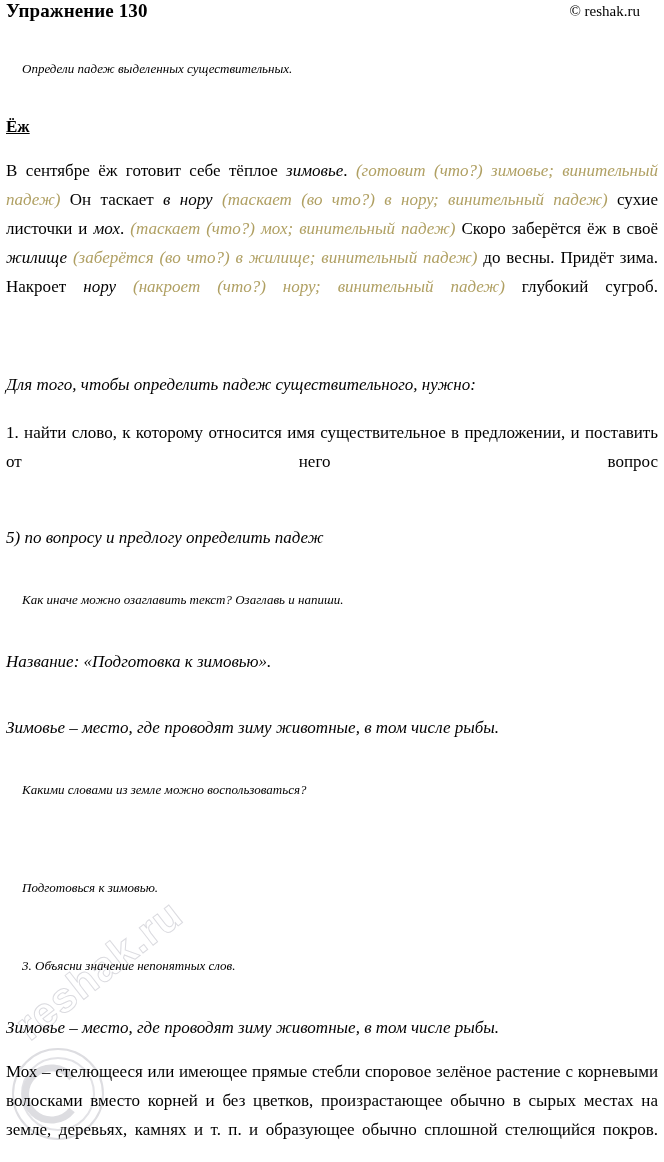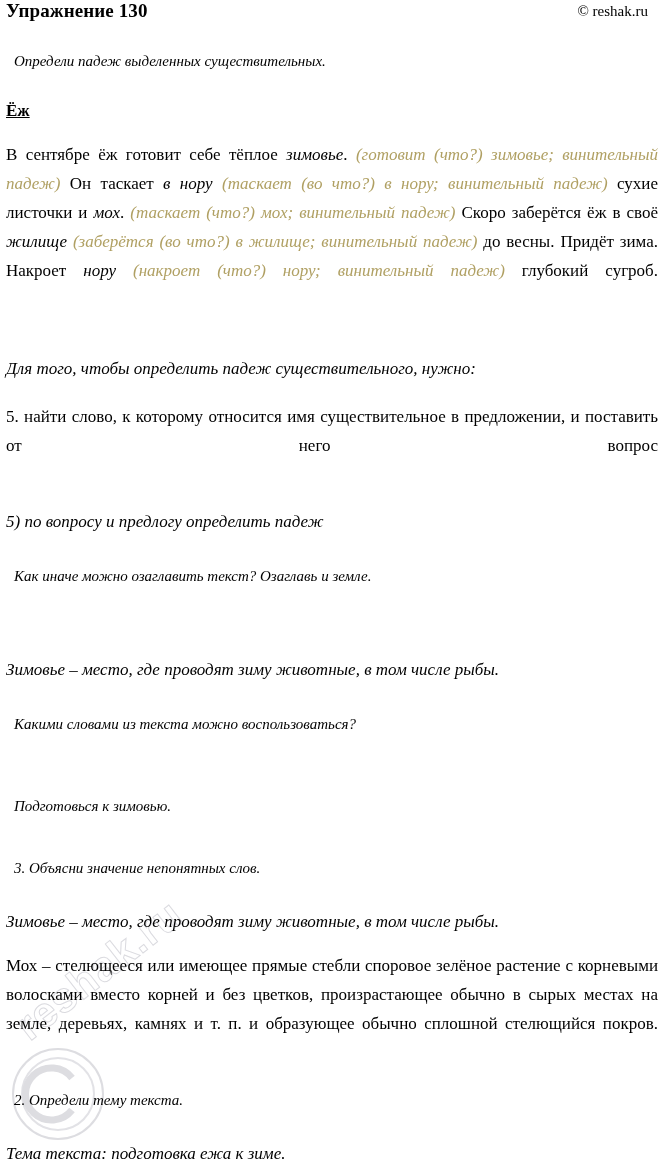--- a/index.html
+++ b/index.html
@@ -35,38 +35,38 @@
     left: 0;
     top: 0;
     font-size: 19px;
     font-weight: bold;
     letter-spacing: 0.1px;
     line-height: 22px;
     white-space: nowrap;
   }
   .copyright {
     position: absolute;
-    right: 10px;
+    right: 18px;
     top: 2px;
     font-size: 15px;
     line-height: 18px;
     white-space: nowrap;
   }
   .copy-mark { font-size: 15px; }
   .gap-12 { height: 12px; }
   .gap-16 { height: 16px; }
   .gap-18 { height: 18px; }
   .gap-20 { height: 20px; }
   .gap-22 { height: 22px; }
 
   .q {            
     font-style: italic;
-    font-size: 15px;
+    font-size: 13px;
     line-height: 26px;
-    margin: 8px;
+    margin: 16px;
   }
   .sub-h {        
     font-weight: bold;
     font-size: 17px;
     line-height: 22px;
     margin: 0;
     text-decoration: underline;
   }
   .ans {
     font-size: 17px;
@@ -156,37 +156,38 @@
 
   <div class="gap-18"></div>
   <p class="body-just"><span>В сентябре ёж готовит себе тёплое </span><span class="it">зимовье</span><span>. </span><span class="note">(готовит (что?) зимовье; винительный падеж)</span><span> Он таскает </span><span class="it">в нору</span><span class="note"> (таскает (во что?) в нору; винительный падеж)</span><span> сухие листочки и </span><span class="it">мох</span><span>. </span><span class="note">(таскает (что?) мох; винительный падеж)</span><span> Скоро заберётся ёж в своё </span><span class="it">жилище</span><span class="note"> (заберётся (во что?) в жилище; винительный падеж)</span><span> до весны. Придёт зима. Накроет </span><span class="it">нору</span><span class="note"> (накроет (что?) нору; винительный падеж)</span><span> глубокий сугроб.</span></p>
 
   <div class="gap-22"></div>
 
   <div class="gap-20"></div>
   <p class="ans">Для того, чтобы определить падеж существительного, нужно:</p>
 
   <div class="gap-20"></div>
-  <p class="body-just">5. найти слово, к которому относится имя существительное в предложении, и поставить от него вопрос</p>
+  <p class="body-just">1. найти слово, к которому относится имя существительное в предложении, и поставить от него вопрос</p>
 
   <div class="gap-20"></div>
   <p class="ans">5) по вопросу и предлогу определить падеж</p>
 
   <div class="gap-20"></div>
-  <p class="q">Как иначе можно озаглавить текст? Озаглавь и земле.</p>
-
-  <div class="gap-20"></div>
+  <p class="q">Как иначе можно озаглавить текст? Озаглавь и напиши.</p>
+
+  <div class="gap-20"></div>
+  <p class="ans">Название: «Подготовка к зимовью».</p>
 
   <div class="gap-20"></div>
 
   <div class="gap-20"></div>
   <p class="ans">Зимовье – место, где проводят зиму животные, в том числе рыбы.</p>
 
   <div class="gap-20"></div>
-  <p class="q">Какими словами из текста можно воспользоваться?</p>
+  <p class="q">Какими словами из земле можно воспользоваться?</p>
 
   <div class="gap-20"></div>
 
   <div class="gap-20"></div>
   <p class="q">Подготовься к зимовью.</p>
 
   <div class="gap-20"></div>
   <p class="q">3. Объясни значение непонятных слов.</p>
 
   <div class="gap-20"></div>

